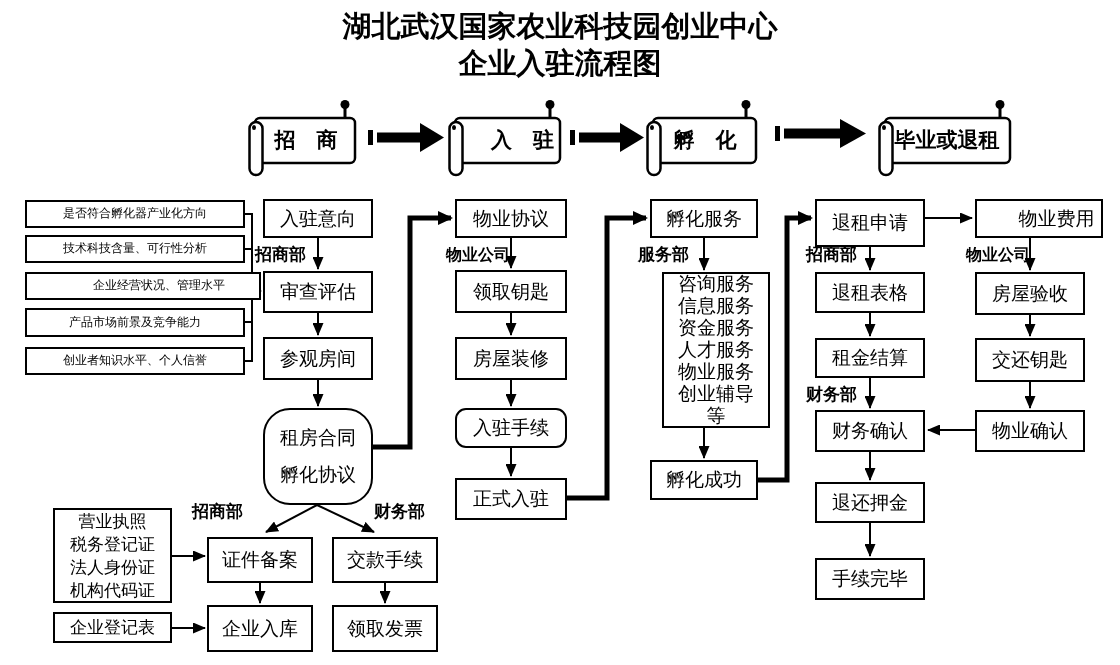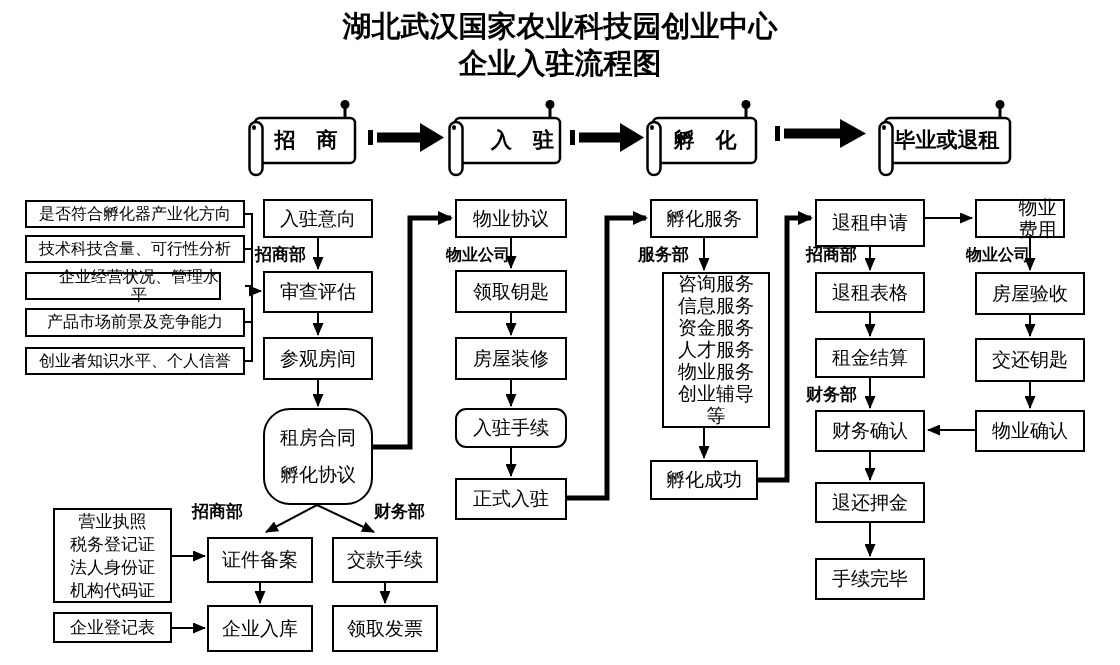--- a/index.html
+++ b/index.html
@@ -7,21 +7,21 @@
          font-family:"Liberation Serif", serif;color:#000;}
   .stage svg.wires{position:absolute;left:0;top:0;z-index:1;}
   .title{position:absolute;left:0;top:8px;width:1120px;text-align:center;z-index:3;
          font-weight:bold;font-size:29px;line-height:37px;}
   .banner-label{position:absolute;z-index:3;height:45px;line-height:45px;text-align:center;
          font-weight:bold;font-size:21px;}
   .box{position:absolute;z-index:2;border:2px solid #000;background:#fff;box-sizing:border-box;
        display:flex;align-items:center;justify-content:center;text-align:center;
        font-size:19px;line-height:1.15;}
   .box.col{flex-direction:column;}
-  .box.small{font-size:16px;}
+  .box.small{font-size:12px;}
   .box.docs{font-size:17px;line-height:23px;}
   .box.services{font-size:19px;line-height:22px;}
   .box.contract{justify-content:space-around;padding:10px 0;border-radius:27px;}
   .dept{position:absolute;z-index:3;font-family:"Liberation Sans", sans-serif;
         font-weight:bold;font-size:17px;line-height:18px;white-space:nowrap;}
   .dept.small{font-size:16px;}
 </style>
 </head>
 <body>
 
@@ -125,21 +125,21 @@
     <div>企业入驻流程图</div>
   </div>
 
   <div class="banner-label" style="left:262px;top:118px;width:88px;">招　商</div>
   <div class="banner-label" style="left:462px;top:118px;width:92px;text-align:right;">入　驻</div>
   <div class="banner-label" style="left:660px;top:118px;width:90px;">孵　化</div>
   <div class="banner-label" style="left:888px;top:118px;width:118px;">毕业或退租</div>
 
   <div class="box small" style="left:25px;top:200px;width:220px;height:28px;">是否符合孵化器产业化方向</div>
   <div class="box small" style="left:25px;top:235px;width:220px;height:28px;">技术科技含量、可行性分析</div>
-  <div class="box small" style="left:25px;top:272px;width:196px;height:28px;padding-left:32px;">企业经营状况、管理水平</div>
+  <div class="box small" style="left:25px;top:272px;width:236px;height:28px;padding-left:32px;">企业经营状况、管理水平</div>
   <div class="box small" style="left:25px;top:308px;width:220px;height:29px;">产品市场前景及竞争能力</div>
   <div class="box small" style="left:25px;top:347px;width:220px;height:28px;">创业者知识水平、个人信誉</div>
 
   <div class="box" style="left:263px;top:199px;width:110px;height:39px;">入驻意向</div>
   <div class="box" style="left:263px;top:271px;width:110px;height:42px;">审查评估</div>
   <div class="box" style="left:263px;top:337px;width:110px;height:43px;">参观房间</div>
   <div class="box col contract" style="left:263px;top:408px;width:110px;height:97px;">
     <span>租房合同</span>
     <span>孵化协议</span>
   </div>
@@ -174,21 +174,21 @@
   </div>
   <div class="box" style="left:650px;top:460px;width:108px;height:40px;">孵化成功</div>
 
   <div class="box" style="left:815px;top:199px;width:110px;height:48px;">退租申请</div>
   <div class="box" style="left:815px;top:272px;width:110px;height:41px;">退租表格</div>
   <div class="box" style="left:815px;top:338px;width:110px;height:40px;">租金结算</div>
   <div class="box" style="left:815px;top:410px;width:110px;height:42px;">财务确认</div>
   <div class="box" style="left:815px;top:482px;width:110px;height:41px;">退还押金</div>
   <div class="box" style="left:815px;top:558px;width:110px;height:42px;">手续完毕</div>
 
-  <div class="box" style="left:975px;top:199px;width:90px;height:39px;padding-left:35px;">物业费用</div>
+  <div class="box" style="left:975px;top:199px;width:128px;height:39px;padding-left:35px;">物业费用</div>
   <div class="box" style="left:975px;top:272px;width:110px;height:43px;">房屋验收</div>
   <div class="box" style="left:975px;top:338px;width:110px;height:44px;">交还钥匙</div>
   <div class="box" style="left:975px;top:410px;width:110px;height:42px;">物业确认</div>
 
   <div class="dept" style="left:255px;top:246px;">招商部</div>
   <div class="dept small" style="left:446px;top:246px;">物业公司</div>
   <div class="dept" style="left:638px;top:246px;">服务部</div>
   <div class="dept" style="left:806px;top:246px;">招商部</div>
   <div class="dept small" style="left:966px;top:246px;">物业公司</div>
   <div class="dept" style="left:806px;top:386px;">财务部</div>

